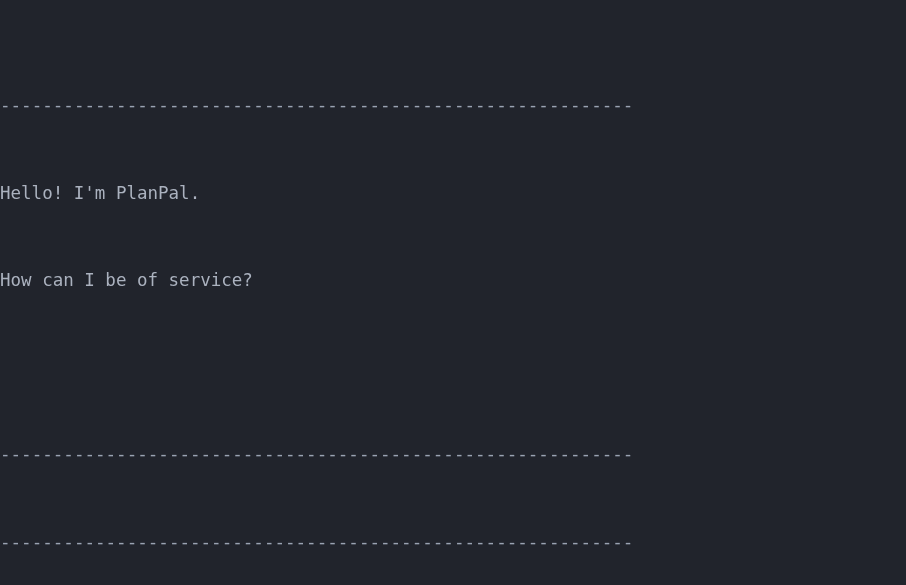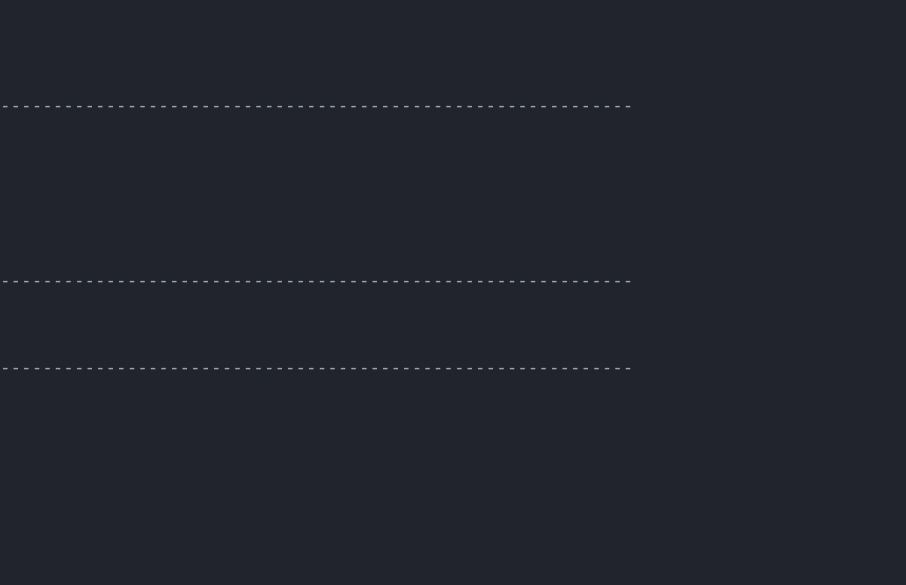--- a/index.html
+++ b/index.html
@@ -40,20 +40,22 @@
   .line.blank {
     color: transparent;
   }
 </style>
 </head>
 <body>
 
 <div id="terminal">
 
   <div class="line sep">------------------------------------------------------------</div>
+  <div class="line">Hello! I'm PlanPal.</div>
+  <div class="line">How can I be of service?</div>
   <div class="line blank">&nbsp;</div>
   <div class="line sep">------------------------------------------------------------</div>
   <div class="line sep">------------------------------------------------------------</div>
   
   
   
   
   
   
   

